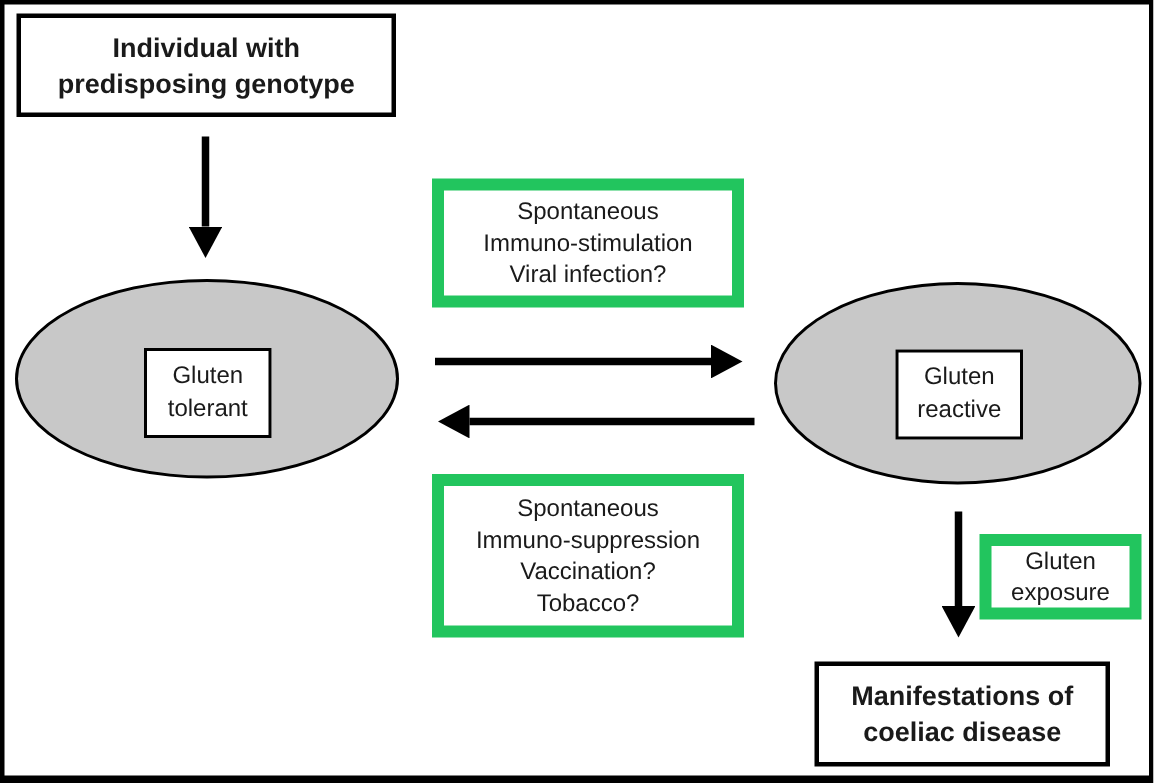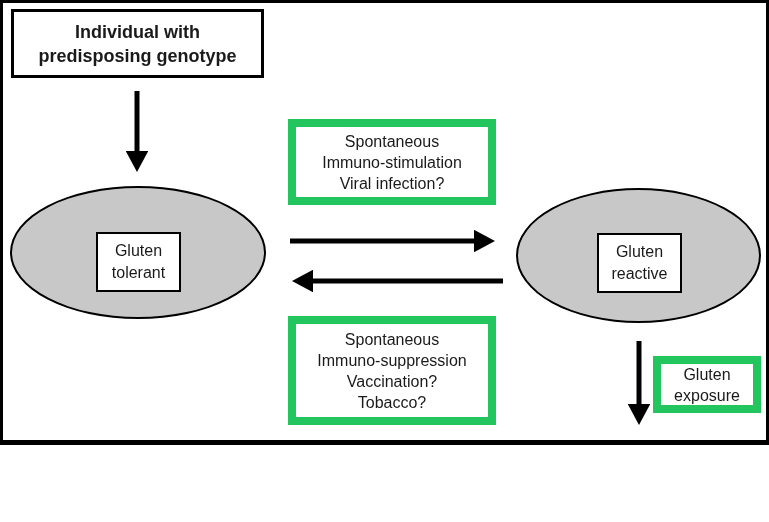--- a/index.html
+++ b/index.html
@@ -4,21 +4,21 @@
 <style>
   html, body {
     margin: 0;
     padding: 0;
     background: #ffffff;
     font-family: "Liberation Sans", sans-serif;
   }
   .frame {
     position: relative;
     width: 769px;
-    height: 445px;
+    height: 522px;
     box-sizing: border-box;
     background: #ffffff;
     border-style: solid;
     border-color: #000000;
     border-width: 3px 3px 5px 3px;
     overflow: hidden;
     padding-left: 40px;
   }
   .node {
     position: absolute;
@@ -106,14 +106,16 @@
 reactive</div>
 
   <div id="box-suppression" class="node rect-thin">Spontaneous
 Immuno-suppression
 Vaccination?
 Tobacco?</div>
 
   <div id="box-exposure" class="node rect-thin">Gluten
 exposure</div>
 
+  <div id="box-manifestations" class="node rect-thick">Manifestations of
+coeliac disease</div>
 
 </div>
 
 </body></html>

